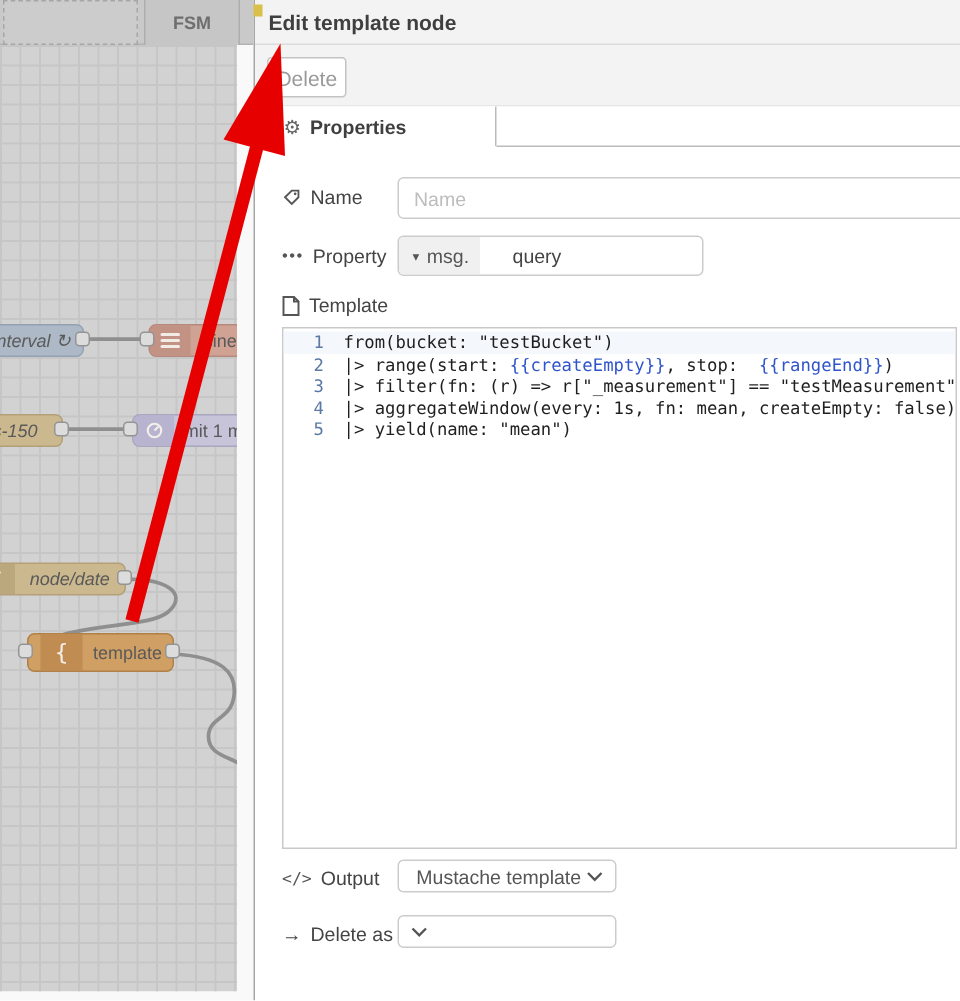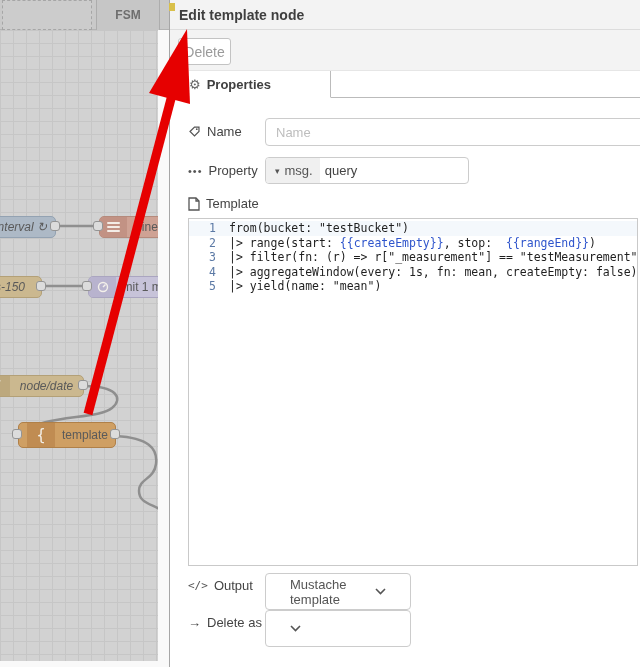--- a/index.html
+++ b/index.html
@@ -78,37 +78,37 @@
   #name-input{position:absolute;left:95px;top:118px;width:382px;height:28px;box-sizing:border-box;
               border:1px solid #ccc;border-radius:4px;padding:0 10px;font-size:13px;
               font-family:"Liberation Sans",sans-serif;color:#444;}
   #name-input::placeholder{color:#bdbdbd;}
 
   #property-group{position:absolute;left:95px;top:157px;width:204px;height:27px;box-sizing:border-box;
                   border:1px solid #ccc;border-radius:4px;background:#fff;display:flex;align-items:stretch;
                   font-size:13px;overflow:hidden;cursor:pointer;}
   #property-prefix{background:#f0f0f0;display:flex;align-items:center;gap:5px;padding:0 7px 0 9px;color:#555;}
   #property-prefix .caret{font-size:9px;color:#555;}
-  #property-value{display:flex;align-items:center;padding-left:5px;color:#444;}
+  #property-value{display:flex;align-items:center;padding-left:22px;color:#444;}
 
   #template-label{top:196px;}
 
   #editor{position:absolute;left:18px;top:218px;width:450px;height:348px;box-sizing:border-box;
           border:1px solid #c9c9c9;background:#fff;overflow:hidden;
           font-family:"DejaVu Sans Mono",monospace;font-size:11.5px;line-height:14.6px;padding-top:2px;}
   .code-row{display:flex;white-space:pre;}
   .code-row.active{background:#f4f8fc;}
   .gutter-num{flex:none;width:40px;text-align:right;padding-right:13px;box-sizing:border-box;
               color:#5b79a5;}
   .code-text{color:#1f1f1f;}
   .code-text .mustache{color:#2f55cc;}
 
-  .select-box{position:absolute;left:95px;width:146px;height:37px;box-sizing:border-box;
+  .select-box{position:absolute;left:95px;width:146px;height:22px;box-sizing:border-box;
               border:1px solid #ccc;border-radius:4px;background:#fff;display:flex;align-items:center;
-              font-size:13px;color:#555;padding:0 24px;cursor:pointer;}
+              font-size:13px;color:#555;padding:0 8px;cursor:pointer;text-align:center;}
   .select-box .sel-text{flex:1;}
   #format-row-label{top:578px;}
   #format-select{top:573px;}
   #output-row-label{top:615px;}
   #output-select{top:610px;}
   .chev{flex:none;}
 </style>
 </head>
 <body>
 

